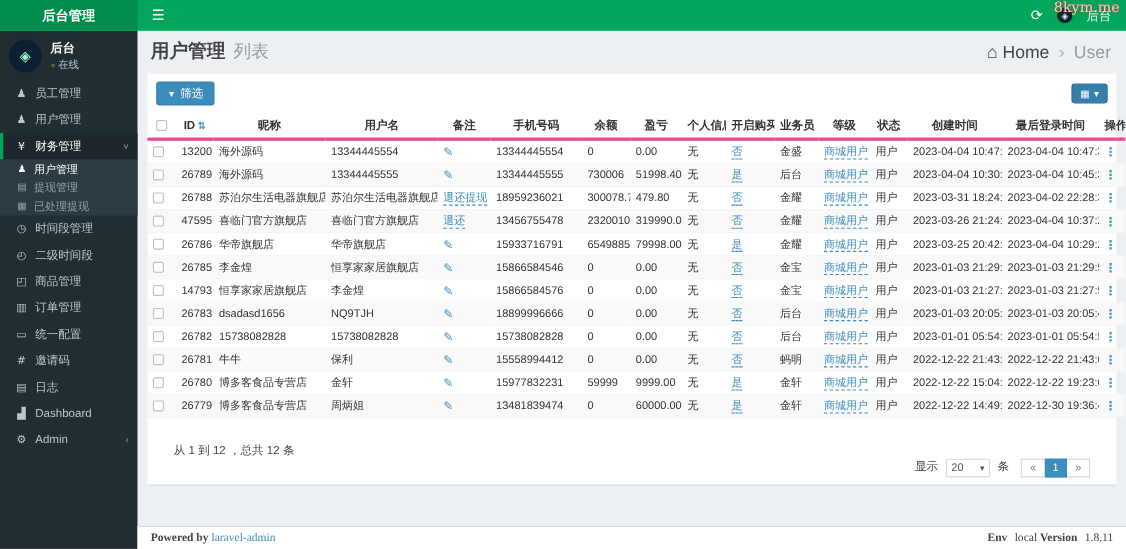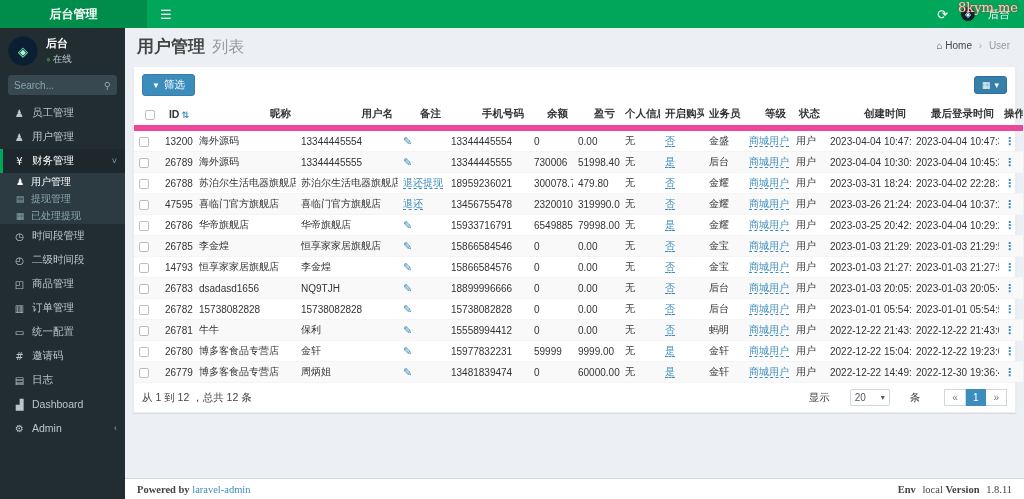--- a/index.html
+++ b/index.html
@@ -1,21 +1,21 @@
 <!DOCTYPE html>
 <html><head>
 <meta charset="utf-8">
 <style>
   * { margin:0; padding:0; box-sizing:border-box; }
   html,body { width:1024px; height:499px; overflow:hidden; }
   body { font-family:"Liberation Sans","DejaVu Sans",sans-serif; background:#ecf0f5; position:relative; font-size:12px; }
 
   
   .navbar { position:absolute; top:0; left:0; right:0; height:28px; background:#00a65a; display:flex; align-items:stretch; z-index:20; }
-  .navbar .logo { width:147px; background:#008d4c; color:#fff; font-weight:bold; font-size:12px; display:flex; align-items:center; justify-content:center; }
+  .navbar .logo { width:125px; background:#008d4c; color:#fff; font-weight:bold; font-size:12px; display:flex; align-items:center; justify-content:center; }
   .navbar .hamburger { color:#fff; font-size:13px; padding:0 13px; display:flex; align-items:center; cursor:pointer; }
   .navbar .nav-right { margin-left:auto; display:flex; align-items:center; gap:12px; padding-right:14px; }
   .navbar .refresh { color:#fff; font-size:13px; cursor:pointer; }
   .navbar .nav-avatar { width:16px; height:16px; border-radius:50%; background:#0b1f33; border:1px solid #0a3; display:inline-flex; align-items:center; justify-content:center; color:#cfe; font-size:8px; }
   .navbar .nav-user { color:#fff; font-size:11px; }
   .watermark { position:absolute; top:0px; right:6px; z-index:30; font-family:"DejaVu Serif",serif; font-size:13px; color:#ffc9c9; text-shadow:0 0 2px #c0392b; pointer-events:none; }
 
   
   .sidebar { position:absolute; top:28px; left:0; bottom:0; width:125px; background:#222d32; z-index:10; }
   .user-panel { display:flex; align-items:center; gap:8px; padding:8px 8px 7px 8px; }
@@ -36,44 +36,44 @@
   ul.submenu { list-style:none; background:#2c3b41; }
   ul.submenu li { height:17px; display:flex; align-items:center; gap:5px; padding:0 8px 0 14px; color:#8aa4af; font-size:10px; cursor:pointer; }
   ul.submenu li.sub-active { color:#fff; }
   ul.submenu li .micon { width:12px; text-align:center; font-size:9px; }
 
   
   .main { position:absolute; top:28px; left:125px; right:0; bottom:21px; background:#ecf0f5; overflow:hidden; }
   .content-header { padding:7px 12px 6px 12px; position:relative; }
   .content-header h1 { display:inline; font-size:17px; font-weight:bold; color:#444; }
   .content-header .sub { font-size:16px; color:#999; margin-left:4px; }
-  .breadcrumb { position:absolute; right:14px; top:12px; font-size:10px; color:#444; }
+  .breadcrumb { position:absolute; right:14px; top:12px; font-size:16px; color:#444; }
   .breadcrumb .bc-link { color:#444; text-decoration:none; cursor:pointer; }
   .breadcrumb .sep { color:#b0b0b0; margin:0 4px; }
   .breadcrumb .current { color:#999; }
 
   .box { margin:2px 8px 0 8px; background:#fff; border:1px solid #ebeef1; box-shadow:0 1px 1px rgba(0,0,0,.08); }
   .box-header { padding:7px 8px; display:flex; align-items:center; }
   .btn-filter { background:#3c8dbc; border:1px solid #367fa9; color:#fff; font-size:10.5px; padding:3px 9px; border-radius:3px; cursor:pointer; display:inline-flex; gap:4px; align-items:center; }
   .btn-filter .f-icon { font-size:8px; }
   .btn-cols { margin-left:auto; background:#367fa9; border:1px solid #2e6da4; color:#fff; font-size:9px; padding:3px 7px; border-radius:3px; cursor:pointer; display:inline-flex; gap:4px; align-items:center; }
 
   table.grid { width:100%; border-collapse:collapse; table-layout:fixed; }
-  table.grid th { text-align:right; font-size:10.5px; color:#333; font-weight:bold; padding:4px 5px; border-bottom:6px solid #ec4899; white-space:nowrap; overflow:hidden; }
+  table.grid th { text-align:center; font-size:10.5px; color:#333; font-weight:bold; padding:4px 5px; border-bottom:3px solid #ec4899; white-space:nowrap; overflow:hidden; }
   table.grid td { font-size:10px; color:#333; padding:3px 5px; border-top:1px solid #f4f4f4; white-space:nowrap; overflow:hidden; height:20px; }
   table.grid tbody tr:nth-child(even) { background:#f9f9f9; }
   .cb { display:inline-block; width:10px; height:10px; border:1px solid #b9bfc4; border-radius:2px; background:#fff; vertical-align:middle; cursor:pointer; }
   .sort-icon { color:#3c8dbc; font-size:9px; margin-left:2px; cursor:pointer; }
   .pencil { color:#3c8dbc; font-size:11px; cursor:pointer; }
   .rlink { color:#3c8dbc; border-bottom:1px dashed #3c8dbc; cursor:pointer; }
   .editable { color:#3c8dbc; border-bottom:1px dashed #3c8dbc; cursor:pointer; }
   .dots { color:#3c8dbc; font-size:11px; cursor:pointer; font-weight:bold; }
 
-  .box-footer { border-top:1px solid #f4f4f4; padding:6px 8px; display:flex; align-items:center; font-size:10.5px; color:#444; }
-  .pg-right { margin-left:auto; display:flex; align-items:center; gap:20px; }
+  .box-footer { border-top:1px solid #f4f4f4; padding:6px 24px; display:flex; align-items:center; font-size:10.5px; color:#444; }
+  .pg-right { margin-left:auto; display:flex; gap:7px;margin-top:31px; }
   .per-select { border:1px solid #d2d6de; border-radius:2px; background:#fff; font-size:10px; color:#555; padding:2px 4px; display:inline-flex; align-items:center; gap:8px; cursor:pointer; min-width:40px; justify-content:space-between; }
   .per-select .caret { font-size:8px; color:#555; }
   .pager { display:inline-flex; margin-left:4px; }
   .pager span { border:1px solid #d2d6de; padding:2px 7px; font-size:10px; color:#777; background:#fff; cursor:pointer; }
   .pager span + span { border-left:none; }
   .pager .pg-active { background:#3c8dbc; border-color:#3c8dbc; color:#fff; }
 
   
   .page-footer { position:absolute; left:125px; right:0; bottom:0; height:21px; background:#fff; border-top:1px solid #d2d6de; display:flex; align-items:center; padding:0 12px; font-size:10.5px; color:#444; z-index:15;font-family:Liberation Serif, serif; }
   .page-footer .pf-right { margin-left:auto; }
@@ -96,24 +96,20 @@
   </div>
 </div>
 
 <div class="sidebar">
   <div class="user-panel">
     <div class="side-avatar">◈</div>
     <div>
       <div class="uname">后台</div>
       <div class="ustatus"><span class="dot">●</span><span>在线</span></div>
     </div>
-  </div>
-  <div class="side-search">
-    <input type="text" placeholder="Search..." style="">
-    <span class="mag">⚲</span>
   </div>
   <ul class="menu">
       <li class="mitem">
     <span class="micon">♟</span>
     <span>员工管理</span>
     <span class="arrow"></span>
   </li>
       <li class="mitem">
     <span class="micon">♟</span>
     <span>用户管理</span>

